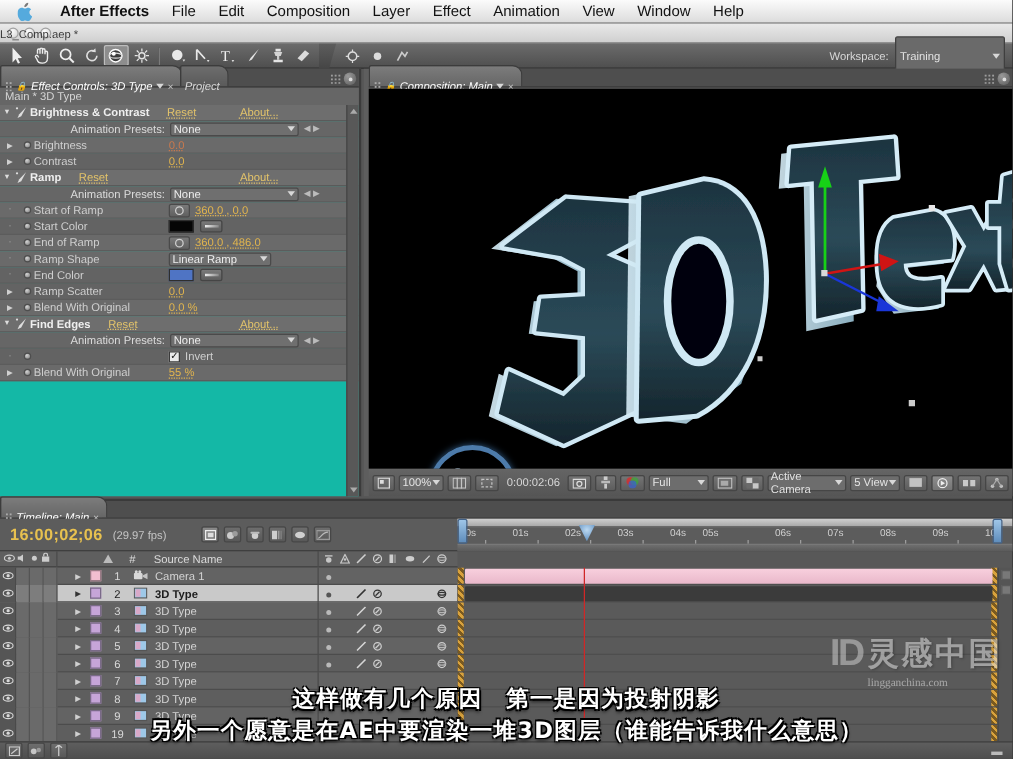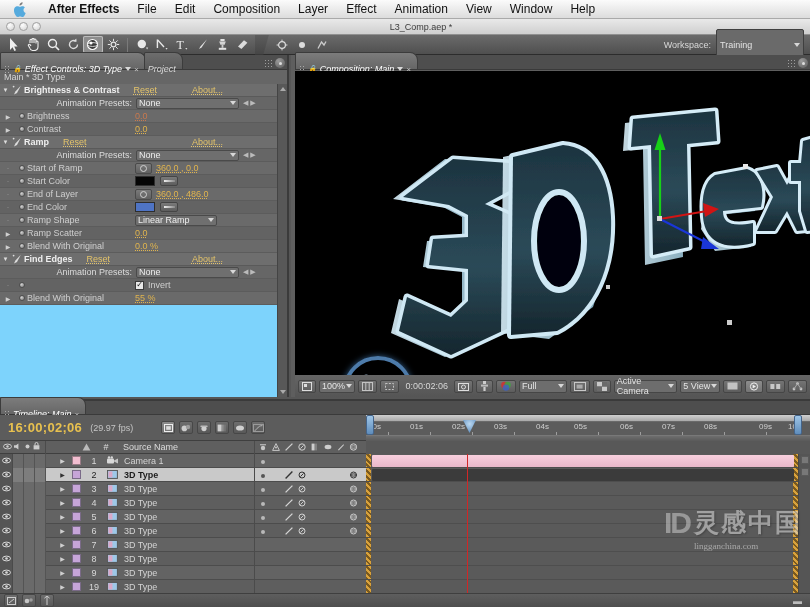--- a/index.html
+++ b/index.html
@@ -17,22 +17,22 @@
   .osbar .mi.app { font-weight:bold; }
 
   
   .titlebar { position:absolute; left:0; top:19px; width:810px; height:16px;
     background:linear-gradient(#e9e9e9,#cfcfcf); border-bottom:1px solid #909090;
     display:flex; align-items:center; }
   .traffic { display:flex; gap:4px; padding-left:6px; }
   .traffic i { width:9px; height:9px; border-radius:50%; display:block;
     background:radial-gradient(circle at 35% 30%,#fdfdfd,#d2d2d2);
     border:1px solid #a0a0a0; }
-  .wtitle { position:absolute; left:0; right:0; text-align:center;
-    font-size:9px; color:#3a3a3a;padding-left:32px; }
+  .wtitle { position:absolute; left:0; right:0; 
+    font-size:9px; color:#3a3a3a; }
 
   
   .toolbar { position:absolute; left:0; top:35px; width:810px; height:20px;
     background:linear-gradient(#6b6b6b,#4f4f4f); border-bottom:1px solid #2c2c2c;
     display:flex; align-items:center; }
   .tgrp { display:flex; align-items:center; height:20px; padding:0 3px; }
   .tool { width:20px; height:17px; display:flex; align-items:center;
     justify-content:center; border-radius:2px; }
   .tool.sel { background:#8d8d8d; box-shadow:inset 0 0 0 1px #bdbdbd; }
   .tool svg { display:block; }
@@ -70,21 +70,21 @@
     background-image:radial-gradient(#9d9d9d 38%,transparent 40%);
     background-size:3px 3px; }
   .tabgrip .rb { width:10px;height:10px;border-radius:50%;
     background:radial-gradient(circle at 35% 30%,#9a9a9a,#5a5a5a);
     display:flex;align-items:center;justify-content:center; }
   .tabgrip .rb i { width:3px;height:3px;border-radius:50%;background:#ddd;display:block;}
 
   .breadcrumb { height:14px; font-size:9px; color:#d5d5d5; padding:2px 0 0 4px;
     background:#666; }
   .ecbody { position:absolute; left:0; right:0; top:29px; bottom:0;
-    background:#7dd3fc; overflow:hidden; }
+    background:#14b8a6; overflow:hidden; }
   .scrollv { position:absolute; right:0; top:29px; bottom:0; width:10px;
     background:#585858; border-left:1px solid #444; }
   .scrollv .up,.scrollv .dn{ width:10px;height:10px;display:flex;
     align-items:center;justify-content:center;}
   .arrU{width:0;height:0;border-left:3px solid transparent;
     border-right:3px solid transparent;border-bottom:4px solid #aaa;}
   .arrD{width:0;height:0;border-left:3px solid transparent;
     border-right:3px solid transparent;border-top:4px solid #aaa;}
 
   .fx-head { height:13px; display:flex; align-items:center; background:#6e6e6e;
@@ -483,47 +483,47 @@
         <span class="swatch" style="background:#050505"></span>
         <span class="eyedrop">
             <i></i>
           </span>
       </div>
       <div class="prow">
         <span class="tw">·</span>
         <span class="sw">
             <i></i>
           </span>
-        <span class="pname">End of Layer</span>
+        <span class="pname">End of Ramp</span>
         <span class="posbtn">
             <i></i>
           </span>
         <span class="pval">360.0 , 486.0</span>
-      </div>
-      <div class="prow alt">
-        <span class="tw">·</span>
-        <span class="sw">
-            <i></i>
-          </span>
-        <span class="pname">End Color</span>
-        <span class="swatch" style="background:#4f74c4"></span>
-        <span class="eyedrop">
-            <i></i>
-          </span>
       </div>
       <div class="prow">
         <span class="tw">·</span>
         <span class="sw">
             <i></i>
           </span>
         <span class="pname">Ramp Shape</span>
         <span class="shapedd">
           <span>Linear Ramp</span>
           <span class="caret"></span>
         </span>
+      </div>
+      <div class="prow alt">
+        <span class="tw">·</span>
+        <span class="sw">
+            <i></i>
+          </span>
+        <span class="pname">End Color</span>
+        <span class="swatch" style="background:#4f74c4"></span>
+        <span class="eyedrop">
+            <i></i>
+          </span>
       </div>
       <div class="prow alt">
         <span class="tw">▶</span>
         <span class="sw">
             <i></i>
           </span>
         <span class="pname">Ramp Scatter</span>
         <span class="pval">0.0</span>
       </div>
       <div class="prow">
@@ -830,25 +830,25 @@
     </div>
 
     <div class="ruler">
       <div class="rtop"></div>
       <div class="ticks">
         <span class="tick" style="left:2px">00s</span>
         <span class="tick" style="left:44px">01s</span>
         <span class="tick" style="left:86px">02s</span>
         <span class="tick" style="left:128px">03s</span>
         <span class="tick" style="left:170px">04s</span>
-        <span class="tick" style="left:208px">05s</span>
+        <span class="tick" style="left:196px">05s</span>
         <span class="tick" style="left:254px">06s</span>
         <span class="tick" style="left:296px">07s</span>
         <span class="tick" style="left:338px">08s</span>
-        <span class="tick" style="left:393px">09s</span>
+        <span class="tick" style="left:380px">09s</span>
         <span class="tick" style="left:422px">10s</span>
         <span class="tm" style="left:22px"></span>
           <span class="tm" style="left:64px"></span>
         <span class="tm" style="left:106px"></span>
           <span class="tm" style="left:148px"></span>
         <span class="tm" style="left:190px"></span>
           <span class="tm" style="left:232px"></span>
         <span class="tm" style="left:274px"></span>
           <span class="tm" style="left:316px"></span>
         <span class="tm" style="left:358px"></span>
@@ -1398,14 +1398,18 @@
       <span style="margin-left:auto;padding-right:8px;color:#bbb;font-size:9px">▬</span>
     </div>
   </div>
 
   <div class="wmlogo">ID</div>
   <div class="wm">
     <div class="cn">灵感中国</div>
     <div class="en"><span>lingganchina</span><span>.com</span></div>
   </div>
 
+  <div class="subs">
+    <div class="subline">这样做有几个原因　第一是因为投射阴影</div>
+    <div class="subline">另外一个愿意是在AE中要渲染一堆3D图层（谁能告诉我什么意思）</div>
+  </div>
 
 </div>
 
 </body></html>

